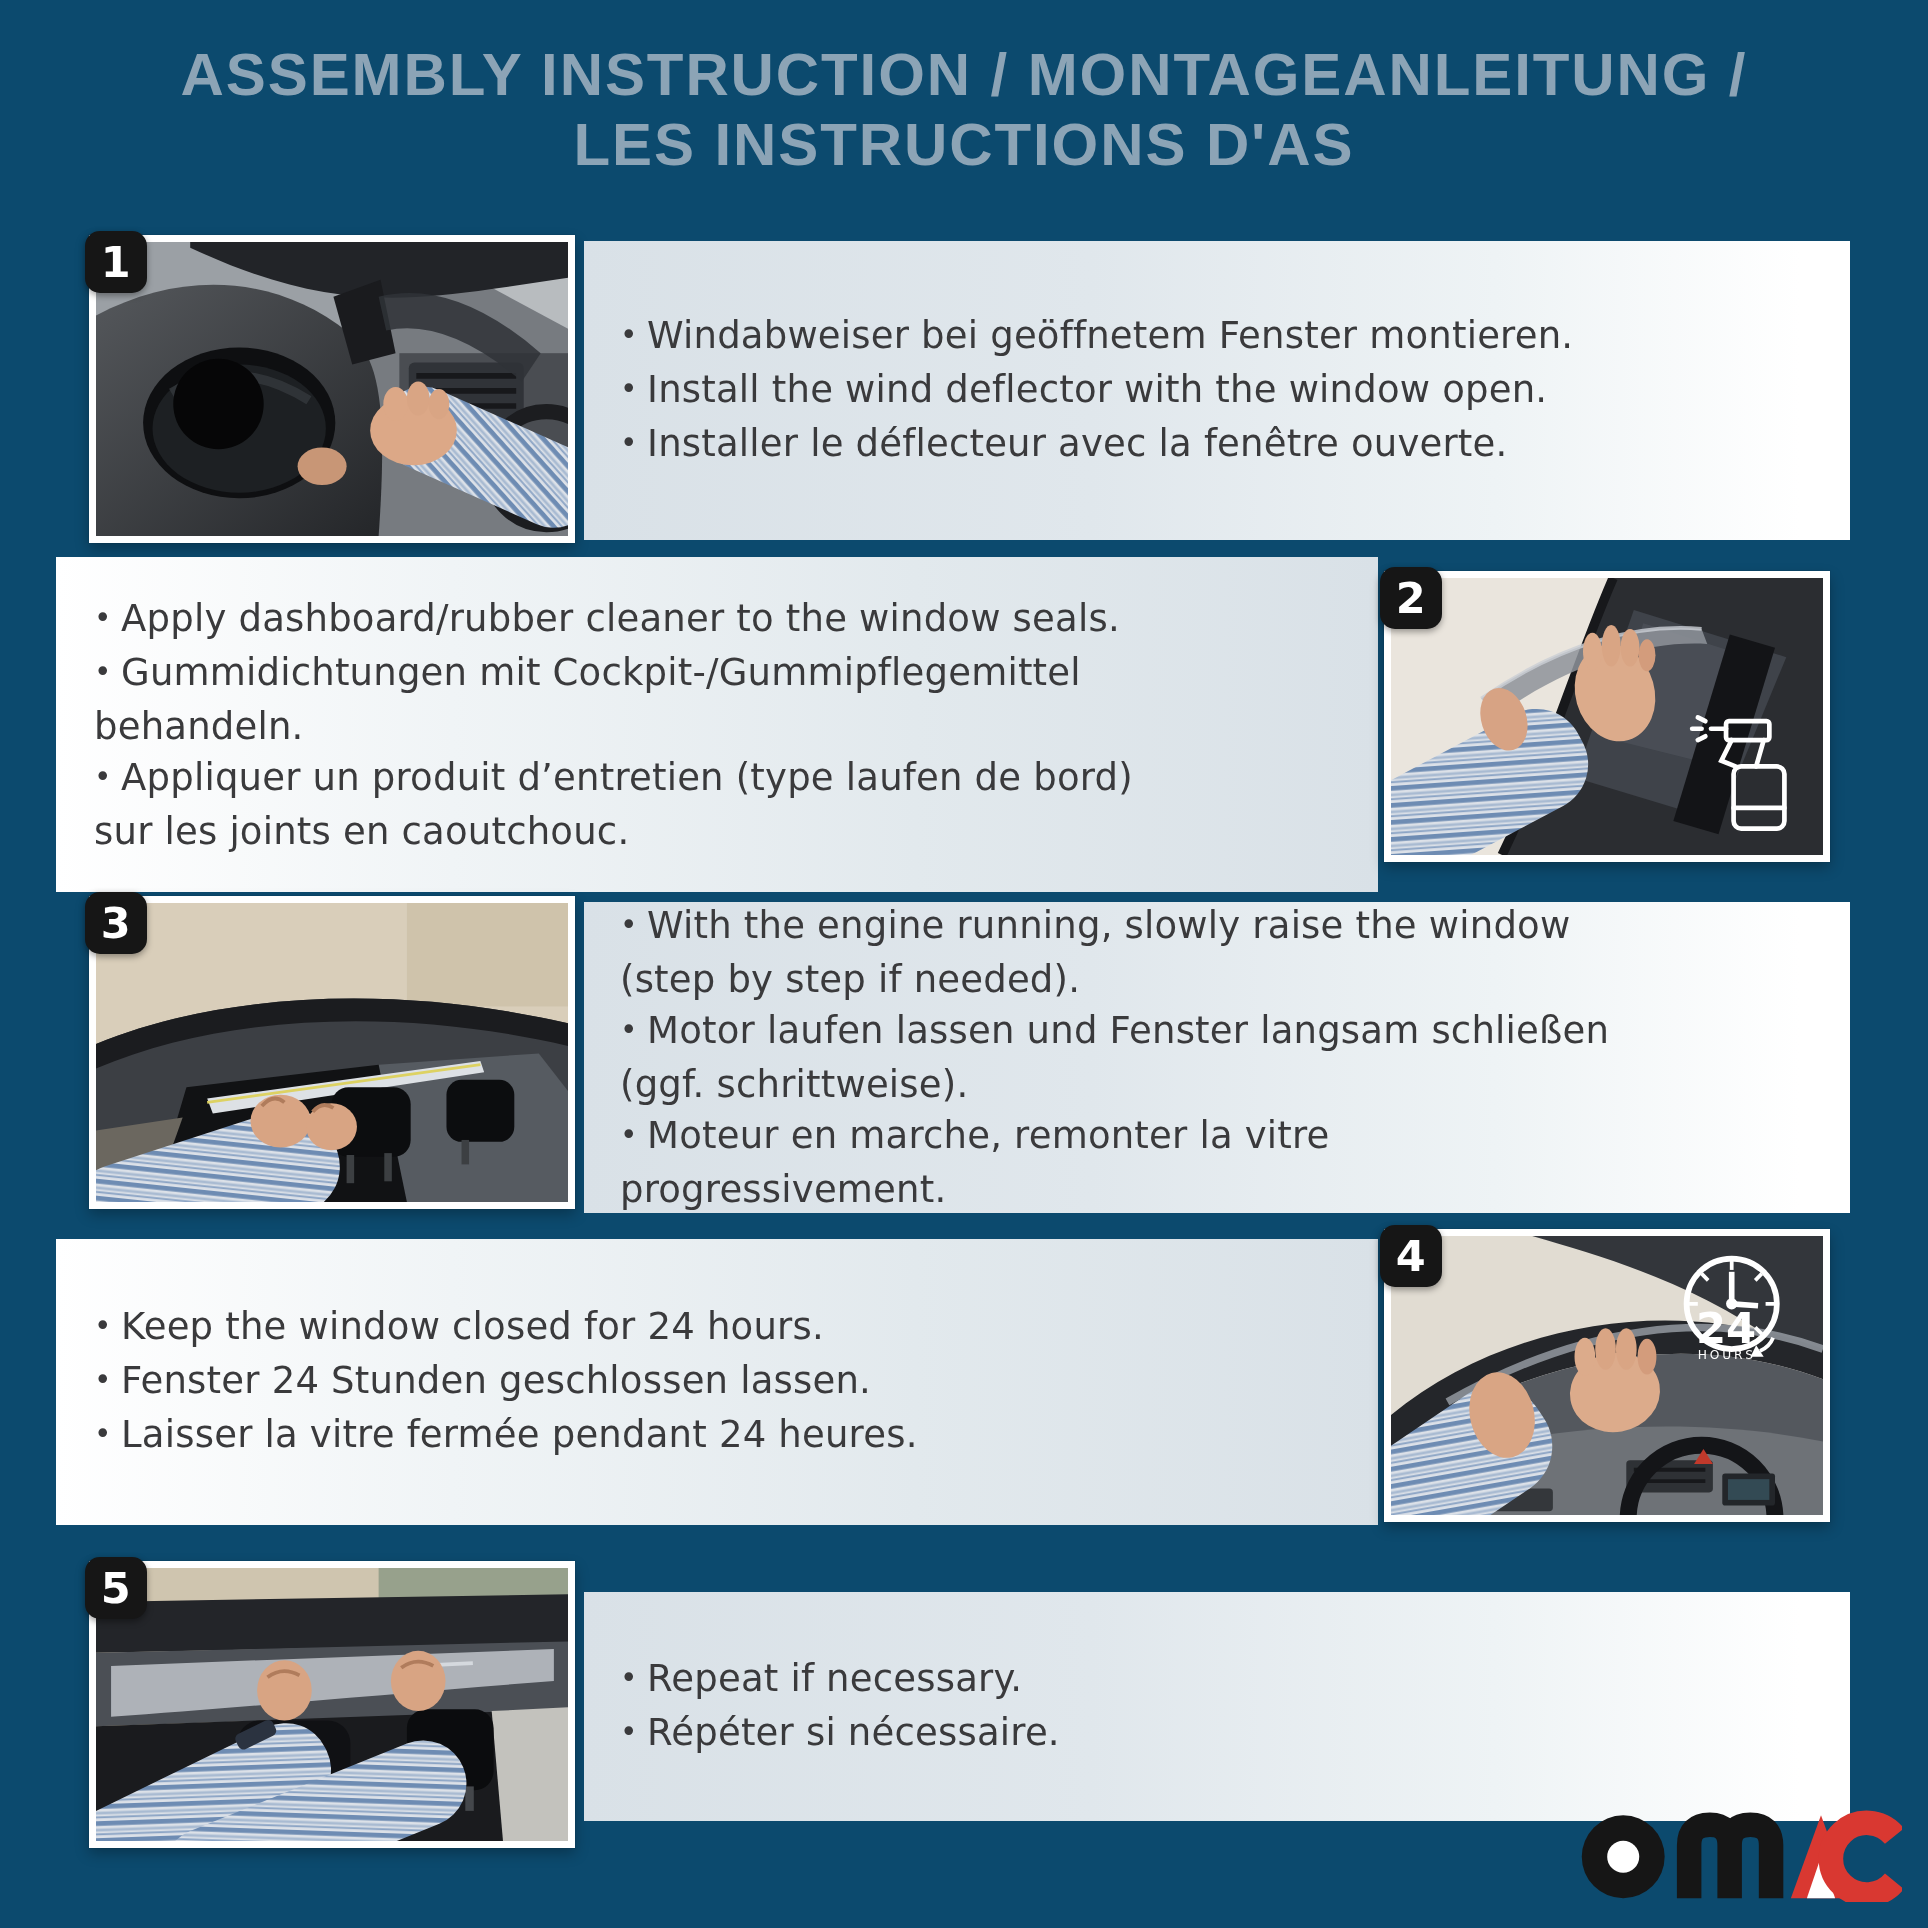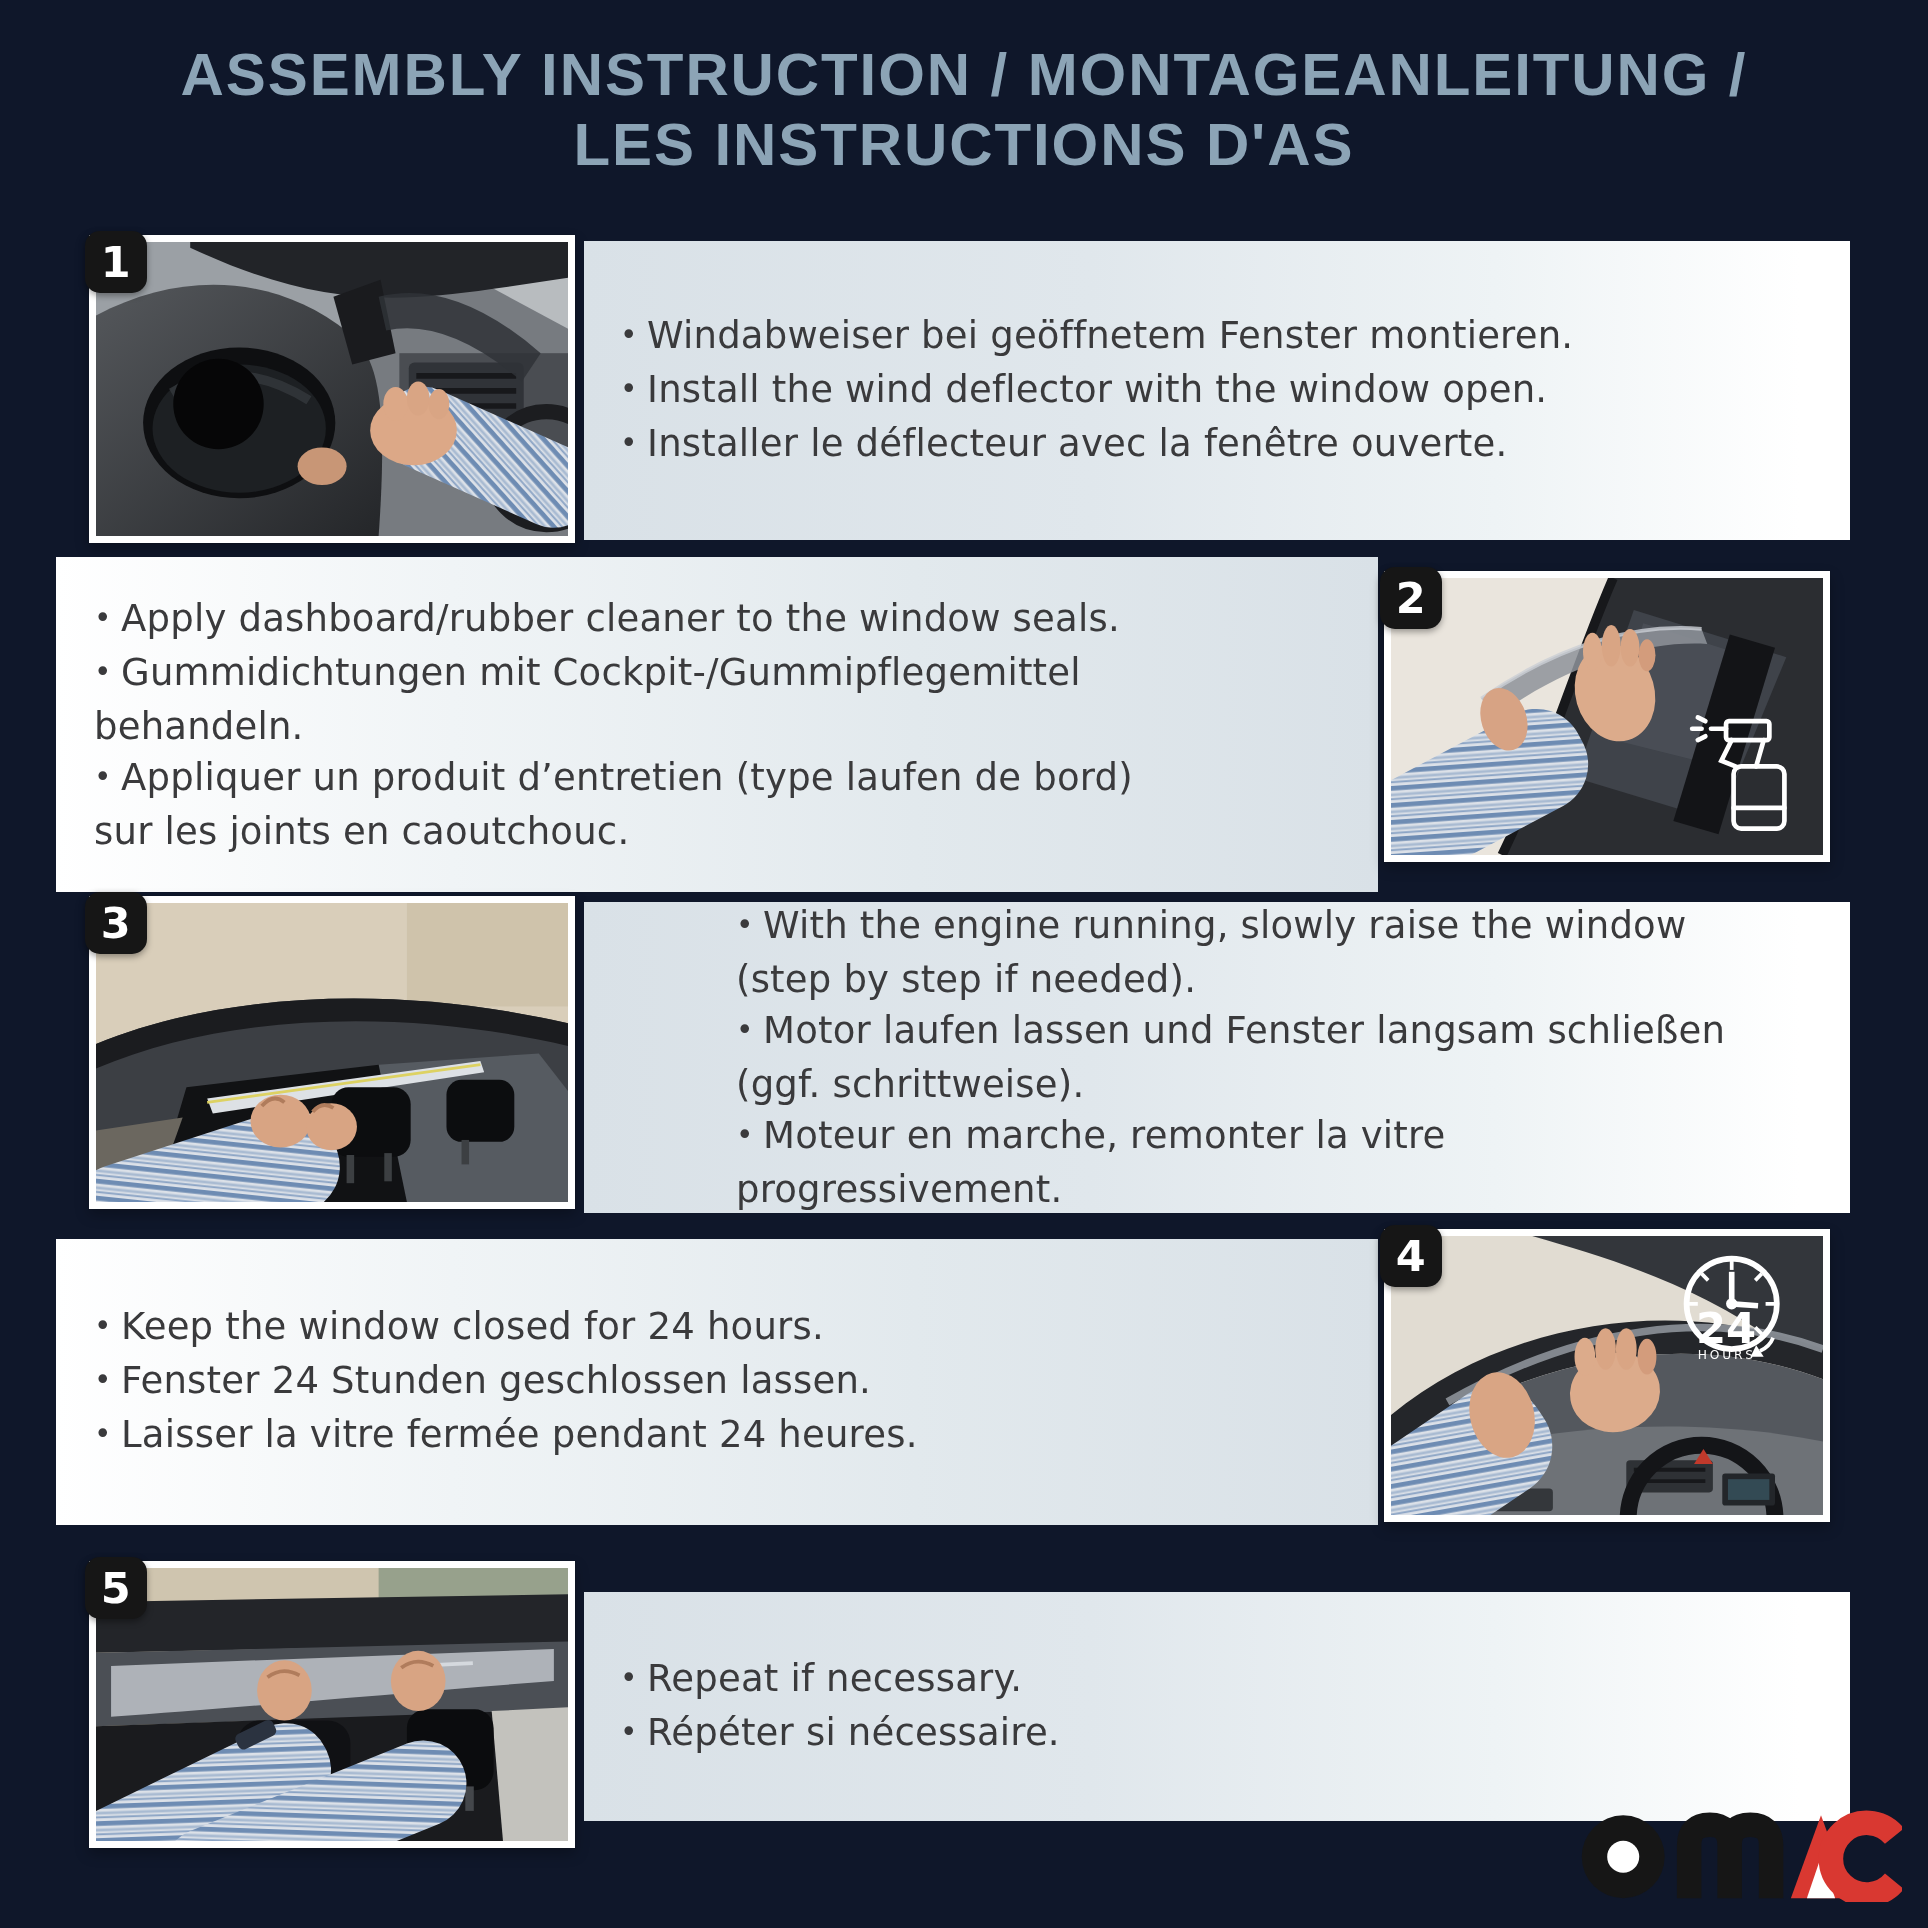--- a/index.html
+++ b/index.html
@@ -1,16 +1,16 @@
 <!DOCTYPE html>
 <html style="font-size:15px"><head>
 <meta charset="utf-8">
 <style>
   html,body{margin:0;padding:0;background:#ffffff;}
-  .page{position:relative;width:1928px;height:1928px;background:#0f172a;overflow:hidden;
+  .page{position:relative;width:1928px;height:1928px;background:#0c4a6e;overflow:hidden;
         font-family:"DejaVu Sans",sans-serif;}
   
   .title{position:absolute;top:40px;left:0;width:1928px;text-align:center;
          font-family:"Liberation Sans",sans-serif;font-weight:700;
          font-size:60px;line-height:70px;letter-spacing:1.9px;color:#8ca4b6;}
   
   .box{position:absolute;display:flex;flex-direction:column;justify-content:center;}
   .box-right{background:linear-gradient(90deg,#d9e1e7 0%,#e0e7ec 40%,#eef3f5 72%,#ffffff 96%);}
   .box-left{background:linear-gradient(90deg,#ffffff 0%,#f0f4f6 30%,#e2e9ed 65%,#d9e1e7 100%);}
   .box ul{list-style:none;margin:0;padding:0;color:#3a3a3c;font-size:37px;line-height:51px;letter-spacing:0.2px;}
@@ -160,21 +160,21 @@
       </g>
       <polygon points="0,242 92,228 60,318 0,318" fill="#6b675f"></polygon>
       <g>
         <rect x="-30" y="250" width="290" height="112" rx="50" fill="url(#stripeA)" transform="rotate(-18 110 300)"></rect>
         <ellipse cx="196" cy="232" rx="32" ry="28" fill="#d8a483"></ellipse>
         <ellipse cx="250" cy="238" rx="27" ry="25" fill="#d8a483"></ellipse>
         <path d="M176,216 q12,-14 24,-4 M230,222 q10,-12 22,-4" stroke="#b07c5c" stroke-width="4" fill="none"></path>
       </g>
     </svg>
   </div>
-  <div class="box box-right" style="left:584px;top:902px;width:1266px;height:311px;align-items:center;">
+  <div class="box box-right" style="left:584px;top:902px;width:1266px;height:311px;">
     <ul style="max-width:998px;">
       <li>With the engine running, slowly raise the window (step by step if needed).</li>
       <li>Motor laufen lassen und Fenster langsam schließen (ggf. schrittweise).</li>
       <li>Moteur en marche, remonter la vitre progressivement.</li>
     </ul>
   </div>
 
   <div class="box box-left" style="left:56px;top:1239px;width:1322px;height:286px;">
     <ul style="max-width:1168px;">
       <li>Keep the window closed for 24 hours.</li>

